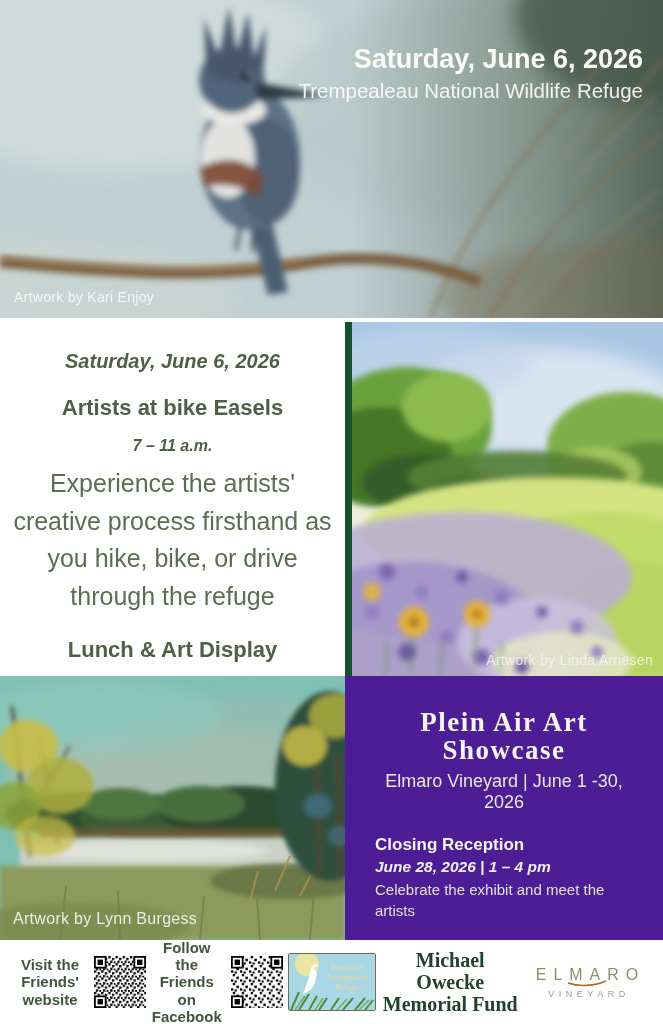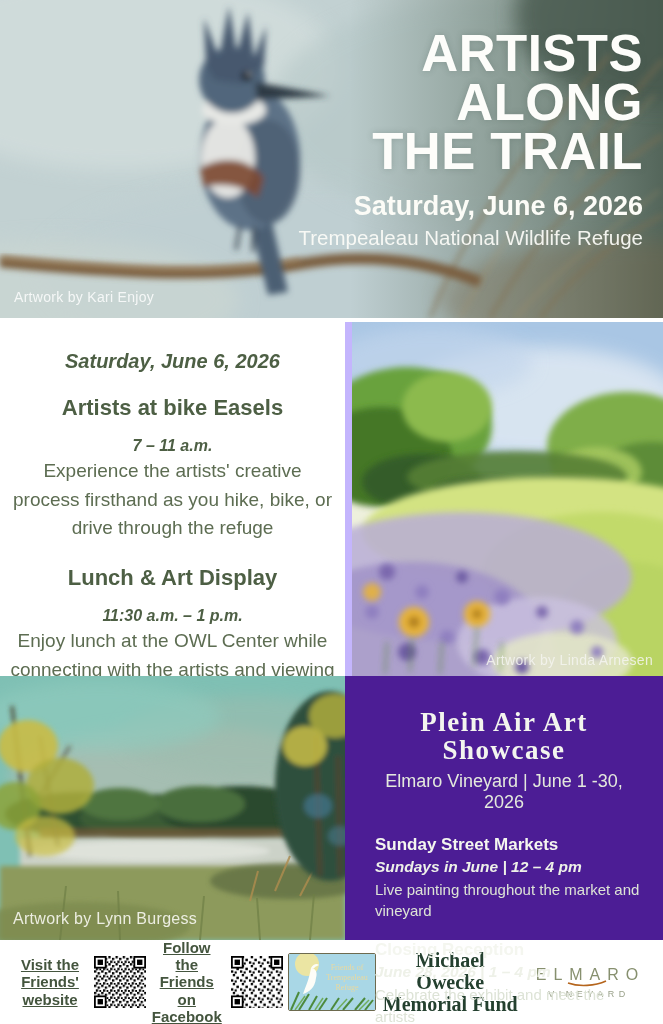--- a/index.html
+++ b/index.html
@@ -32,23 +32,23 @@
     text-align:center;flex:none;
   }
   .serif-head{
     font-family:"Liberation Serif",serif;font-weight:600;color:#4d5f44;
     font-size:35px;line-height:1.05;
   }
   .info-date{margin-top:8px;font-size:20px;font-weight:700;font-style:italic;color:#4d5f44;}
   .event-block{margin-top:22px;}
   .event-title{font-size:22px;font-weight:700;color:#4d5f44;line-height:1.15;}
   .event-time{font-size:16px;font-weight:700;color:#4d5f44;margin-top:17px;font-style:italic;}
-  .event-desc{font-size:19px;color:#5d6d52;line-height:1.5;margin-top:2px;}
+  .event-desc{font-size:25px;color:#5d6d52;line-height:1.5;margin-top:10px;}
   .painting-mid{
-    position:relative;flex:1;height:100%;border-left:7px solid #c4b5fd;box-sizing:border-box;
+    position:relative;flex:1;height:100%;border-left:7px solid #14532d;box-sizing:border-box;
     overflow:hidden;
   }
   .painting-mid svg{position:absolute;inset:0;display:block;}
   .credit-arnesen{right:10px;bottom:8px;color:rgba(245,245,240,.85);}
   
   .bottom{display:flex;width:663px;height:264px;}
   .painting-bot{position:relative;width:345px;height:100%;flex:none;overflow:hidden;}
   .painting-bot svg{position:absolute;inset:0;display:block;}
   .credit-burgess{left:13px;bottom:12px;font-size:16px;color:rgba(250,250,245,.88);}
   .panel{
@@ -65,21 +65,21 @@
   .p-title{font-size:17px;font-weight:700;color:#f4f6ef;}
   .p-time{font-size:15.5px;font-weight:700;font-style:italic;color:#eef1e8;margin-top:3px;}
   .p-desc{font-size:15px;color:#dde3d6;line-height:1.45;margin-top:3px;}
   
   .footer{
     display:flex;align-items:center;width:663px;height:84px;background:#fff;
     box-sizing:border-box;padding:0 14px;justify-content:space-between;
   }
   .qr-group{display:flex;align-items:center;gap:8px;}
   .qr-label{
-    width:72px;font-size:15px;font-weight:600;color:#44553e;line-height:1.15;text-align:center;text-decoration:underline;
+    width:72px;font-size:15px;font-weight:600;color:#44553e;line-height:1.15;text-align:center;
   }
   .qr{width:52px;height:52px;flex:none;}
   .friends-logo{width:86px;height:56px;flex:none;border:1px solid #6d6a4e;border-radius:2px;overflow:hidden;}
   .memorial{
     font-family:"Liberation Serif",serif;font-weight:600;color:#24402f;
     font-size:20px;line-height:1.1;text-align:center;width:140px;
   }
   .elmaro{width:124px;text-align:center;flex:none;}
   .elmaro-name{
     font-size:16px;letter-spacing:7px;color:#87906f;font-weight:400;
@@ -140,25 +140,20 @@
         <ellipse cx="234" cy="110" rx="32" ry="15" fill="#e7e8e5"></ellipse>
         <circle cx="232" cy="80" r="33" fill="#51667c"></circle>
         <polygon points="206,66 204,18 219,58 229,6 237,54 248,12 254,58 266,26 264,66 240,84 214,80" fill="#46596e"></polygon>
         <polygon points="255,82 330,96 257,100" fill="#2e3a44"></polygon>
         <circle cx="247" cy="76" r="5.5" fill="#181f27"></circle>
         <circle cx="249" cy="74" r="1.6" fill="#dfe5ea"></circle>
         <path d="M240,226 L236,250 M254,226 L253,252" stroke="#39434e" stroke-width="3"></path>
       </g>
     </svg>
     <div class="hero-text">
-      <div class="hero-title">
-        <div>ARTISTS</div>
-        <div>ALONG</div>
-        <div>THE TRAIL</div>
-      </div>
       <div class="hero-date">Saturday, June 6, 2026</div>
       <div class="hero-loc">Trempealeau National Wildlife Refuge</div>
     </div>
     <div class="credit credit-hero">Artwork by Kari Enjoy</div>
   </div>
 
   <div class="gap"></div>
 
   <div class="middle">
     <div class="info-col">
@@ -307,25 +302,20 @@
         </g>
       </svg>
       <div class="credit credit-burgess">Artwork by Lynn Burgess</div>
     </div>
 
     <div class="panel">
       <div class="panel-head">Plein Air Art Showcase</div>
       <div class="panel-sub">Elmaro Vineyard | June 1 -30, 2026</div>
       <div class="panel-events">
         <div class="p-event">
-          <div class="p-title">Sunday Street Markets</div>
-          <div class="p-time">Sundays in June |  12 – 4 pm</div>
-          <div class="p-desc">Live painting throughout the market and vineyard</div>
-        </div>
-        <div class="p-event">
           <div class="p-title">Closing Reception</div>
           <div class="p-time">June 28, 2026 |  1 – 4 pm</div>
           <div class="p-desc">Celebrate the exhibit and  meet the artists</div>
         </div>
       </div>
     </div>
   </div>
 
   <div class="footer">
     <div class="qr-group">

